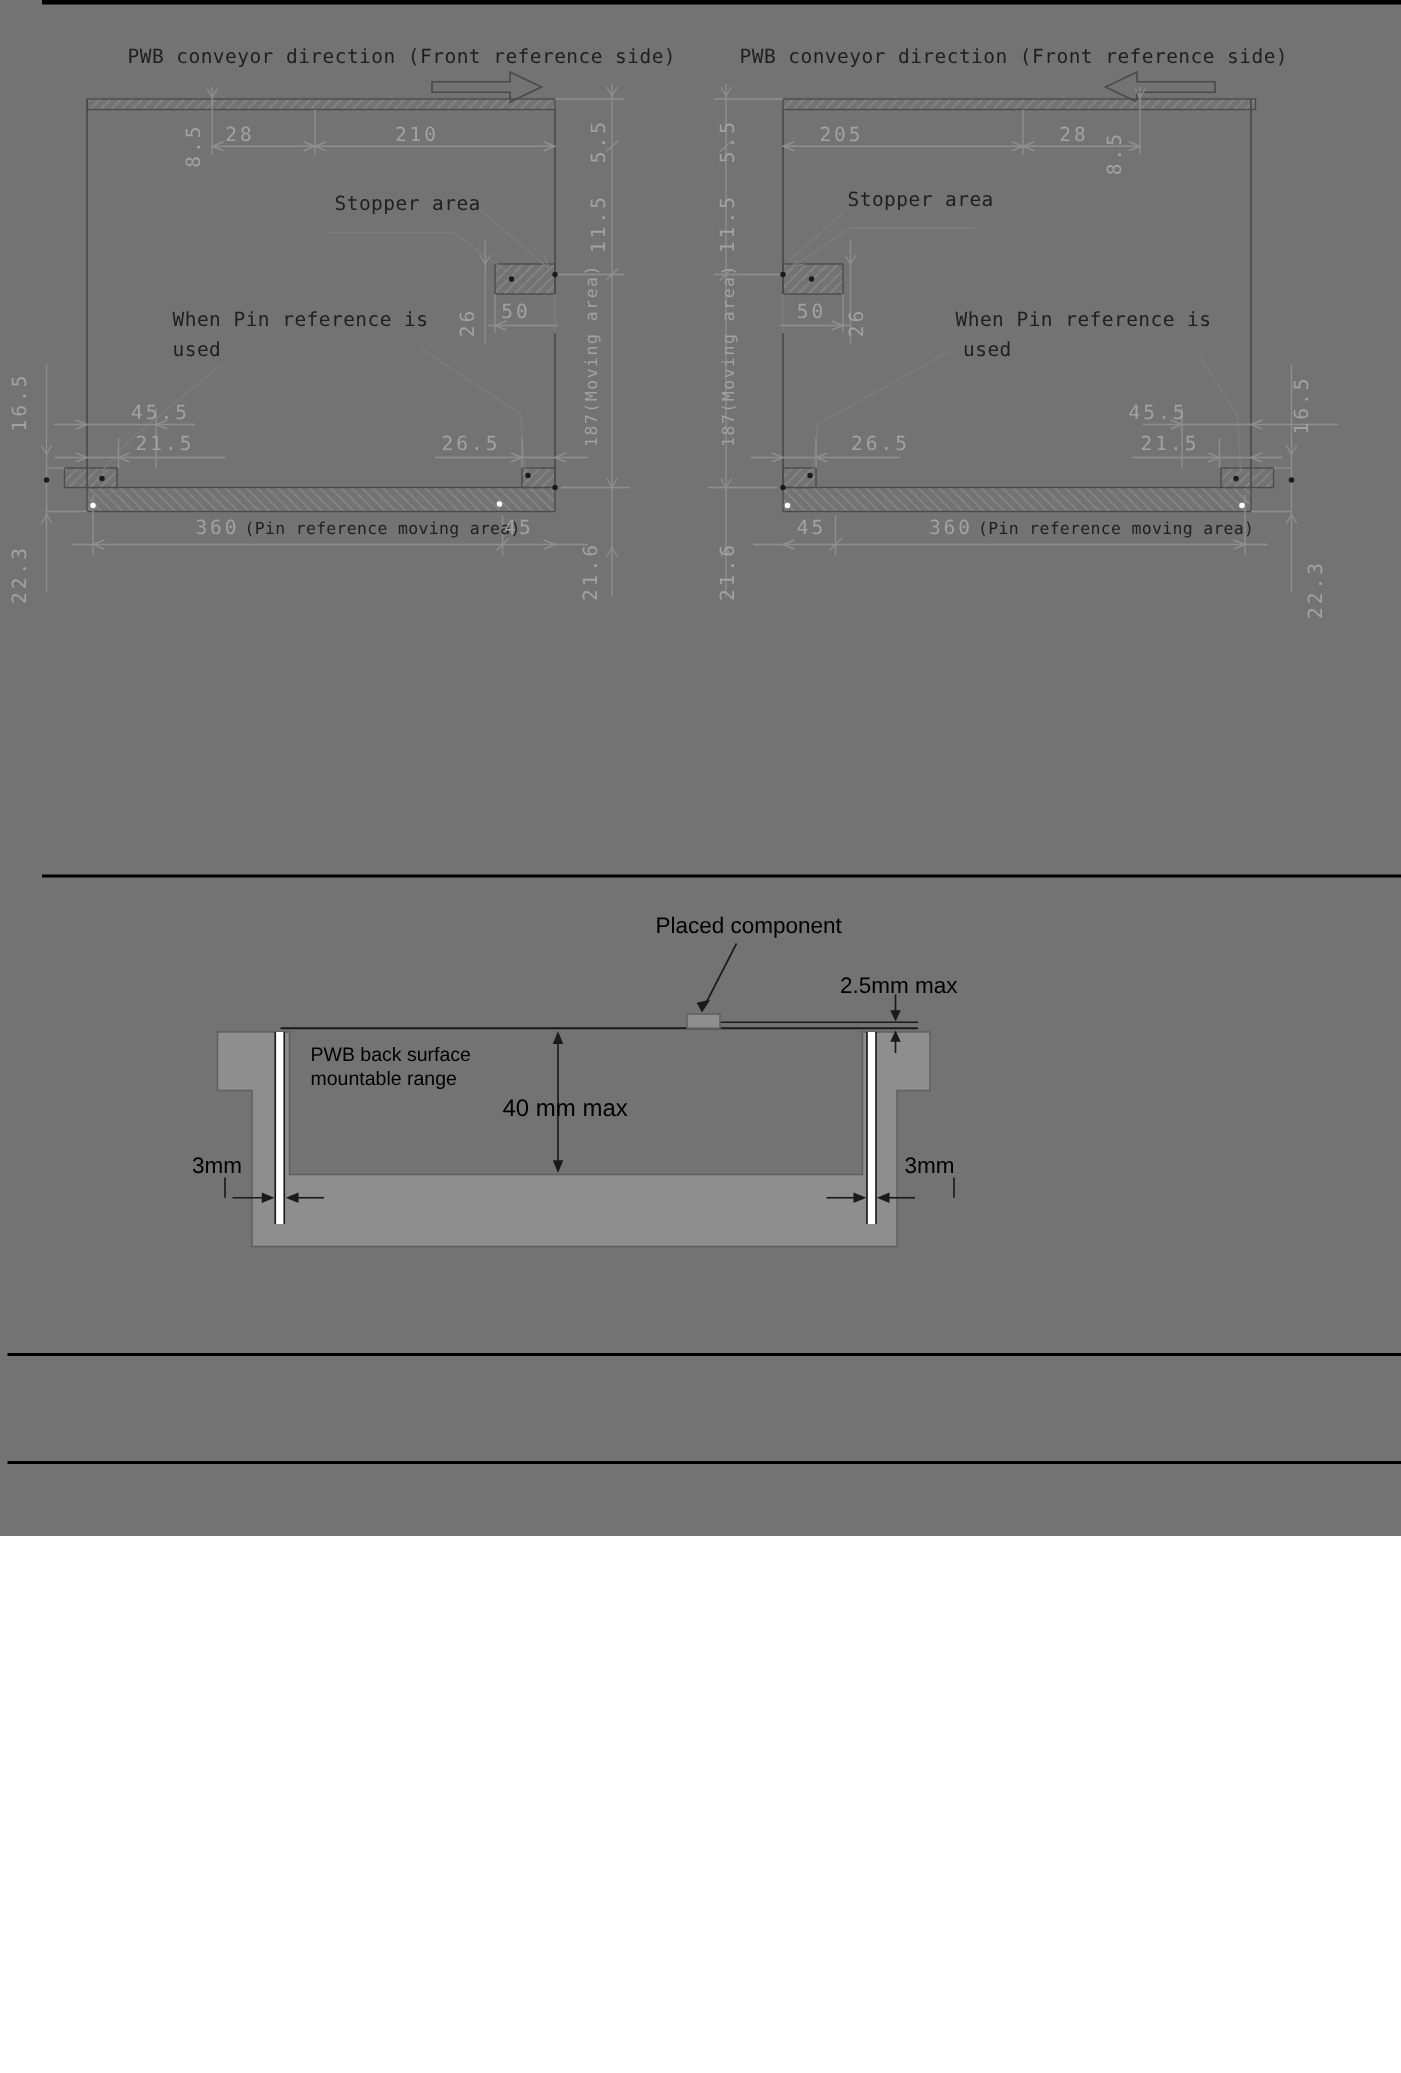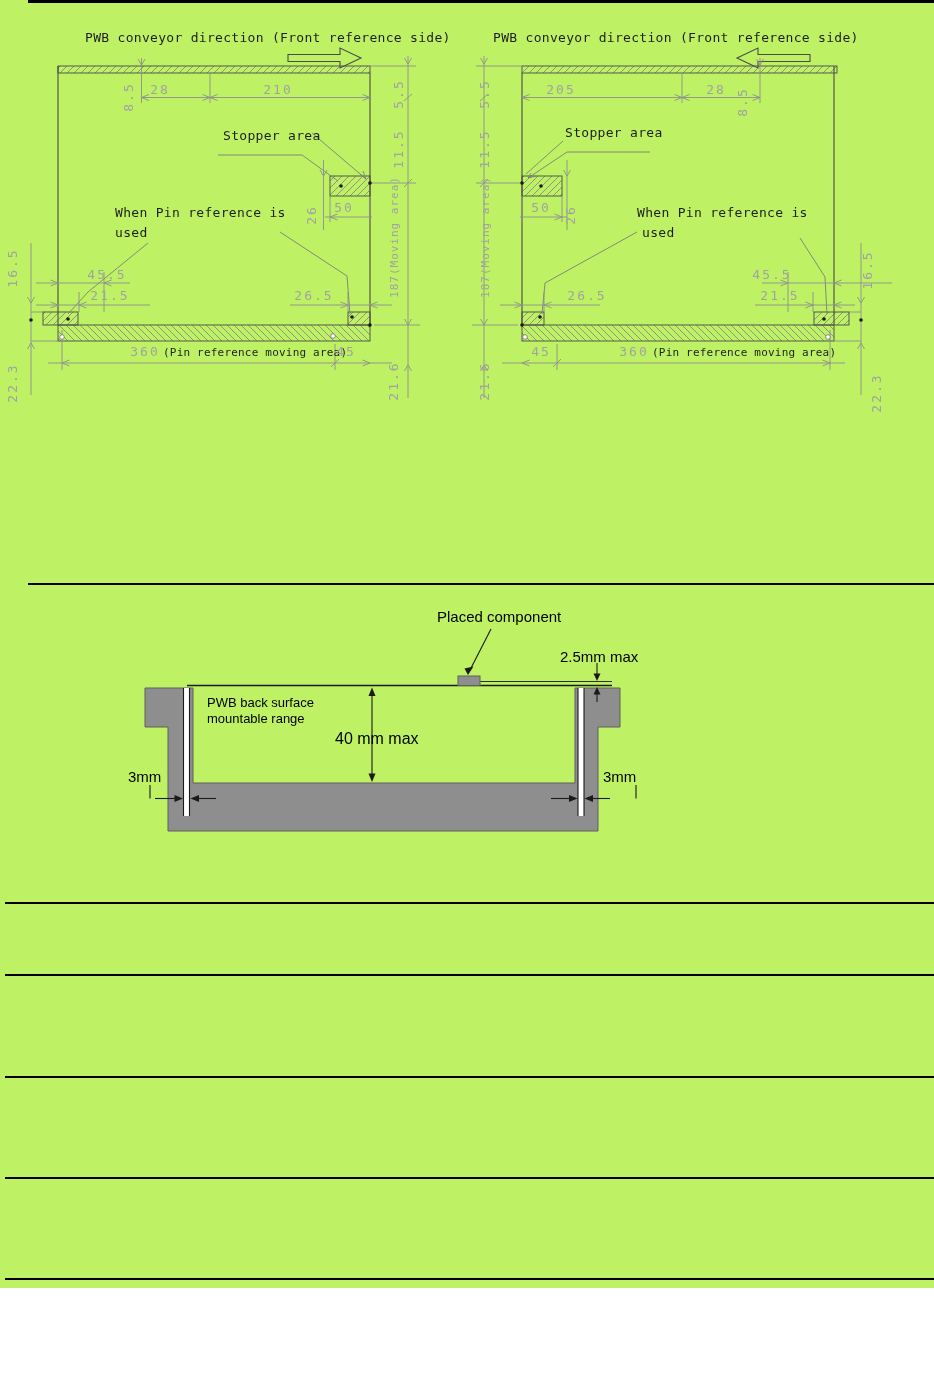--- a/index.html
+++ b/index.html
@@ -1,16 +1,16 @@
 <!DOCTYPE html>
 <html><head>
 <meta charset="utf-8">
 <style>
   html,body{margin:0;padding:0;background:#fff;}
-  .page{position:relative;width:934px;height:1288px;background:#bef264;overflow:hidden;
+  .page{position:relative;width:934px;height:1024px;background:#737373;overflow:hidden;
         font-family:"DejaVu Sans Mono",monospace;}
   .rule{position:absolute;background:#000000;}
   svg{position:absolute;left:0;top:0;}
   
   .ln{stroke:#8f8f8f;stroke-width:0.9;fill:none;}
   .ld{stroke:#7d7d7d;stroke-width:0.9;fill:none;}
   .mn{stroke:#4a4a4a;stroke-width:1.1;fill:none;}
   .strip{fill:url(#hA);stroke:#4a4a4a;stroke-width:0.9;}
   .stripB{fill:url(#hB);stroke:#4a4a4a;stroke-width:0.9;}
   .dot{fill:#1a1a1a;stroke:none;}

